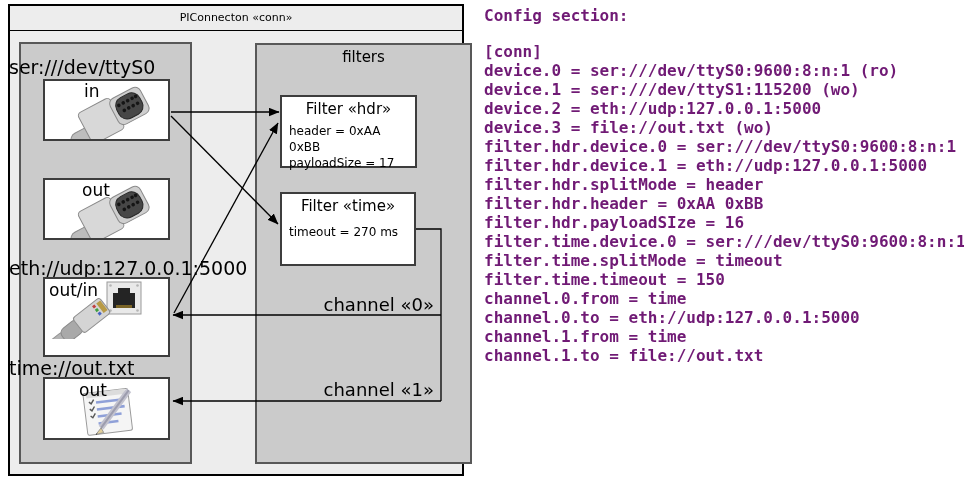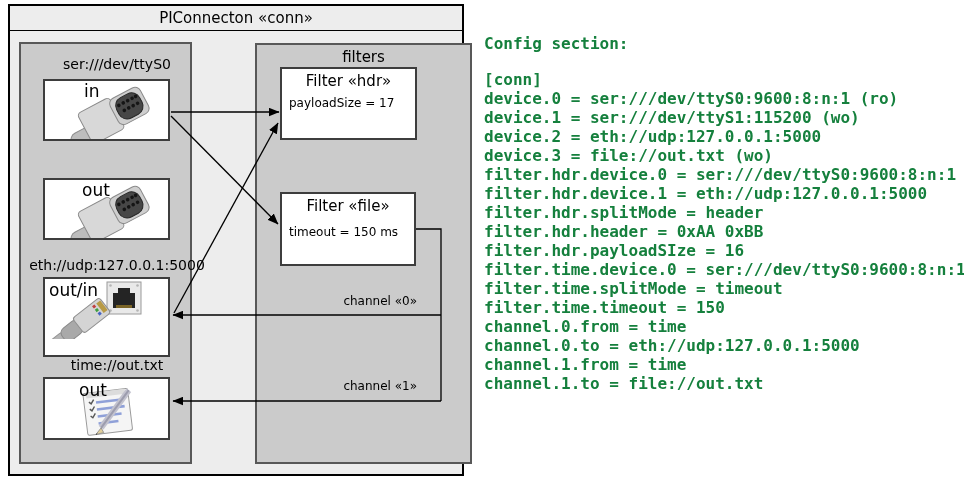--- a/index.html
+++ b/index.html
@@ -7,68 +7,68 @@
     width:964px;height:484px;position:relative;background:#ffffff;
     font-family:"DejaVu Sans",sans-serif;color:#000;overflow:hidden;
   }
   
   #diagram{
     position:absolute;left:8px;top:4px;width:456px;height:472px;
     box-sizing:border-box;border:2px solid #000;background:#ededed;
   }
   #diagram-title{
     position:absolute;left:0;right:0;top:0;height:24px;line-height:24px;
-    text-align:center;font-size:15px;border-bottom:1px solid #000;
+    text-align:center;font-size:11px;border-bottom:1px solid #000;
   }
   .group{
     position:absolute;background:#cbcbcb;border:2px solid #585858;
     box-sizing:border-box;
   }
   #devices-group{left:9px;top:36px;width:173px;height:422px;}
   #filters-group{left:245px;top:37px;width:217px;height:421px;}
   #filters-title{
     position:absolute;left:0;width:100%;top:3px;text-align:center;font-size:15px;
   }
   .device-label{
-    position:absolute;left:-12px;width:196px;text-align:center;font-size:14px;margin-left:10px;
+    position:absolute;left:-12px;width:196px;font-size:19px;
   }
   .device-box{
     position:absolute;left:22px;width:127px;height:62px;background:#fff;
     border:2px solid #3d3d3d;box-sizing:border-box;
   }
   .lbl-1{top:12px;} .box-1{top:35px;}
   .lbl-2{top:114px;} .box-2{top:134px;}
   .lbl-3{top:213px;} .box-3{top:233px;height:80px;}
   .lbl-4{top:313px;} .box-4{top:333px;height:63px;}
   .direction{position:absolute;font-size:17px;line-height:19px;}
   .dir-1{left:39px;top:1px;}
   .dir-2{left:37px;top:1px;}
   .dir-3{left:4px;top:2px;}
   .dir-4{left:34px;top:2px;}
   .device-icon{position:absolute;left:0;top:0;}
   .filter-box{
     position:absolute;left:23px;background:#fff;border:2px solid #3d3d3d;
     box-sizing:border-box;
   }
-  #filter-hdr{top:22px;width:137px;height:73px;}
+  #filter-hdr{top:50px;width:137px;height:73px;}
   #filter-time{top:147px;width:136px;height:74px;}
   .filter-title{text-align:center;font-size:15px;margin-top:3px;}
   .filter-props{position:absolute;left:7px;font-size:12px;line-height:16px;}
   #filter-hdr .filter-props{top:26px;}
   #filter-time .filter-props{top:30px;}
-  .channel-label{position:absolute;right:53px;font-size:12px;}
+  .channel-label{position:absolute;right:36px;font-size:18px;}
   #channel-0-label{top:249px;}
   #channel-1-label{top:334px;}
   
   #arrows{
     position:absolute;left:0;top:0;width:964px;height:484px;
     pointer-events:none;z-index:10;
   }
   
-  .mono{font-family:"DejaVu Sans Mono",monospace;font-weight:700;color:#15803d;margin-top:28px;}
+  .mono{font-family:"DejaVu Sans Mono",monospace;font-weight:700;color:#701a75;}
   #config-heading{position:absolute;left:484px;top:6px;font-size:16px;}
   #config-lines{
     position:absolute;left:484px;top:42px;font-size:16px;line-height:19px;
     white-space:pre;
   }
 </style>
 </head>
 <body>
 
 <div id="diagram">
@@ -172,28 +172,29 @@
       <div class="direction dir-4">out</div>
     </div>
   </div>
 
   <div id="filters-group" class="group">
     <div id="filters-title">filters</div>
 
     <div id="filter-hdr" class="filter-box">
       <div class="filter-title">Filter «hdr»</div>
       <div class="filter-props">
+        <div>header = 0xAA 0xBB</div>
         <div>payloadSize = 17</div>
       </div>
     </div>
 
     <div id="filter-time" class="filter-box">
-      <div class="filter-title">Filter «file»</div>
+      <div class="filter-title">Filter «time»</div>
       <div class="filter-props">
-        <div>timeout = 150 ms</div>
+        <div>timeout = 270 ms</div>
       </div>
     </div>
 
     <div id="channel-0-label" class="channel-label">channel «0»</div>
     <div id="channel-1-label" class="channel-label">channel «1»</div>
   </div>
 </div>
 
 <svg id="arrows" viewBox="0 0 964 484">
   <defs>

